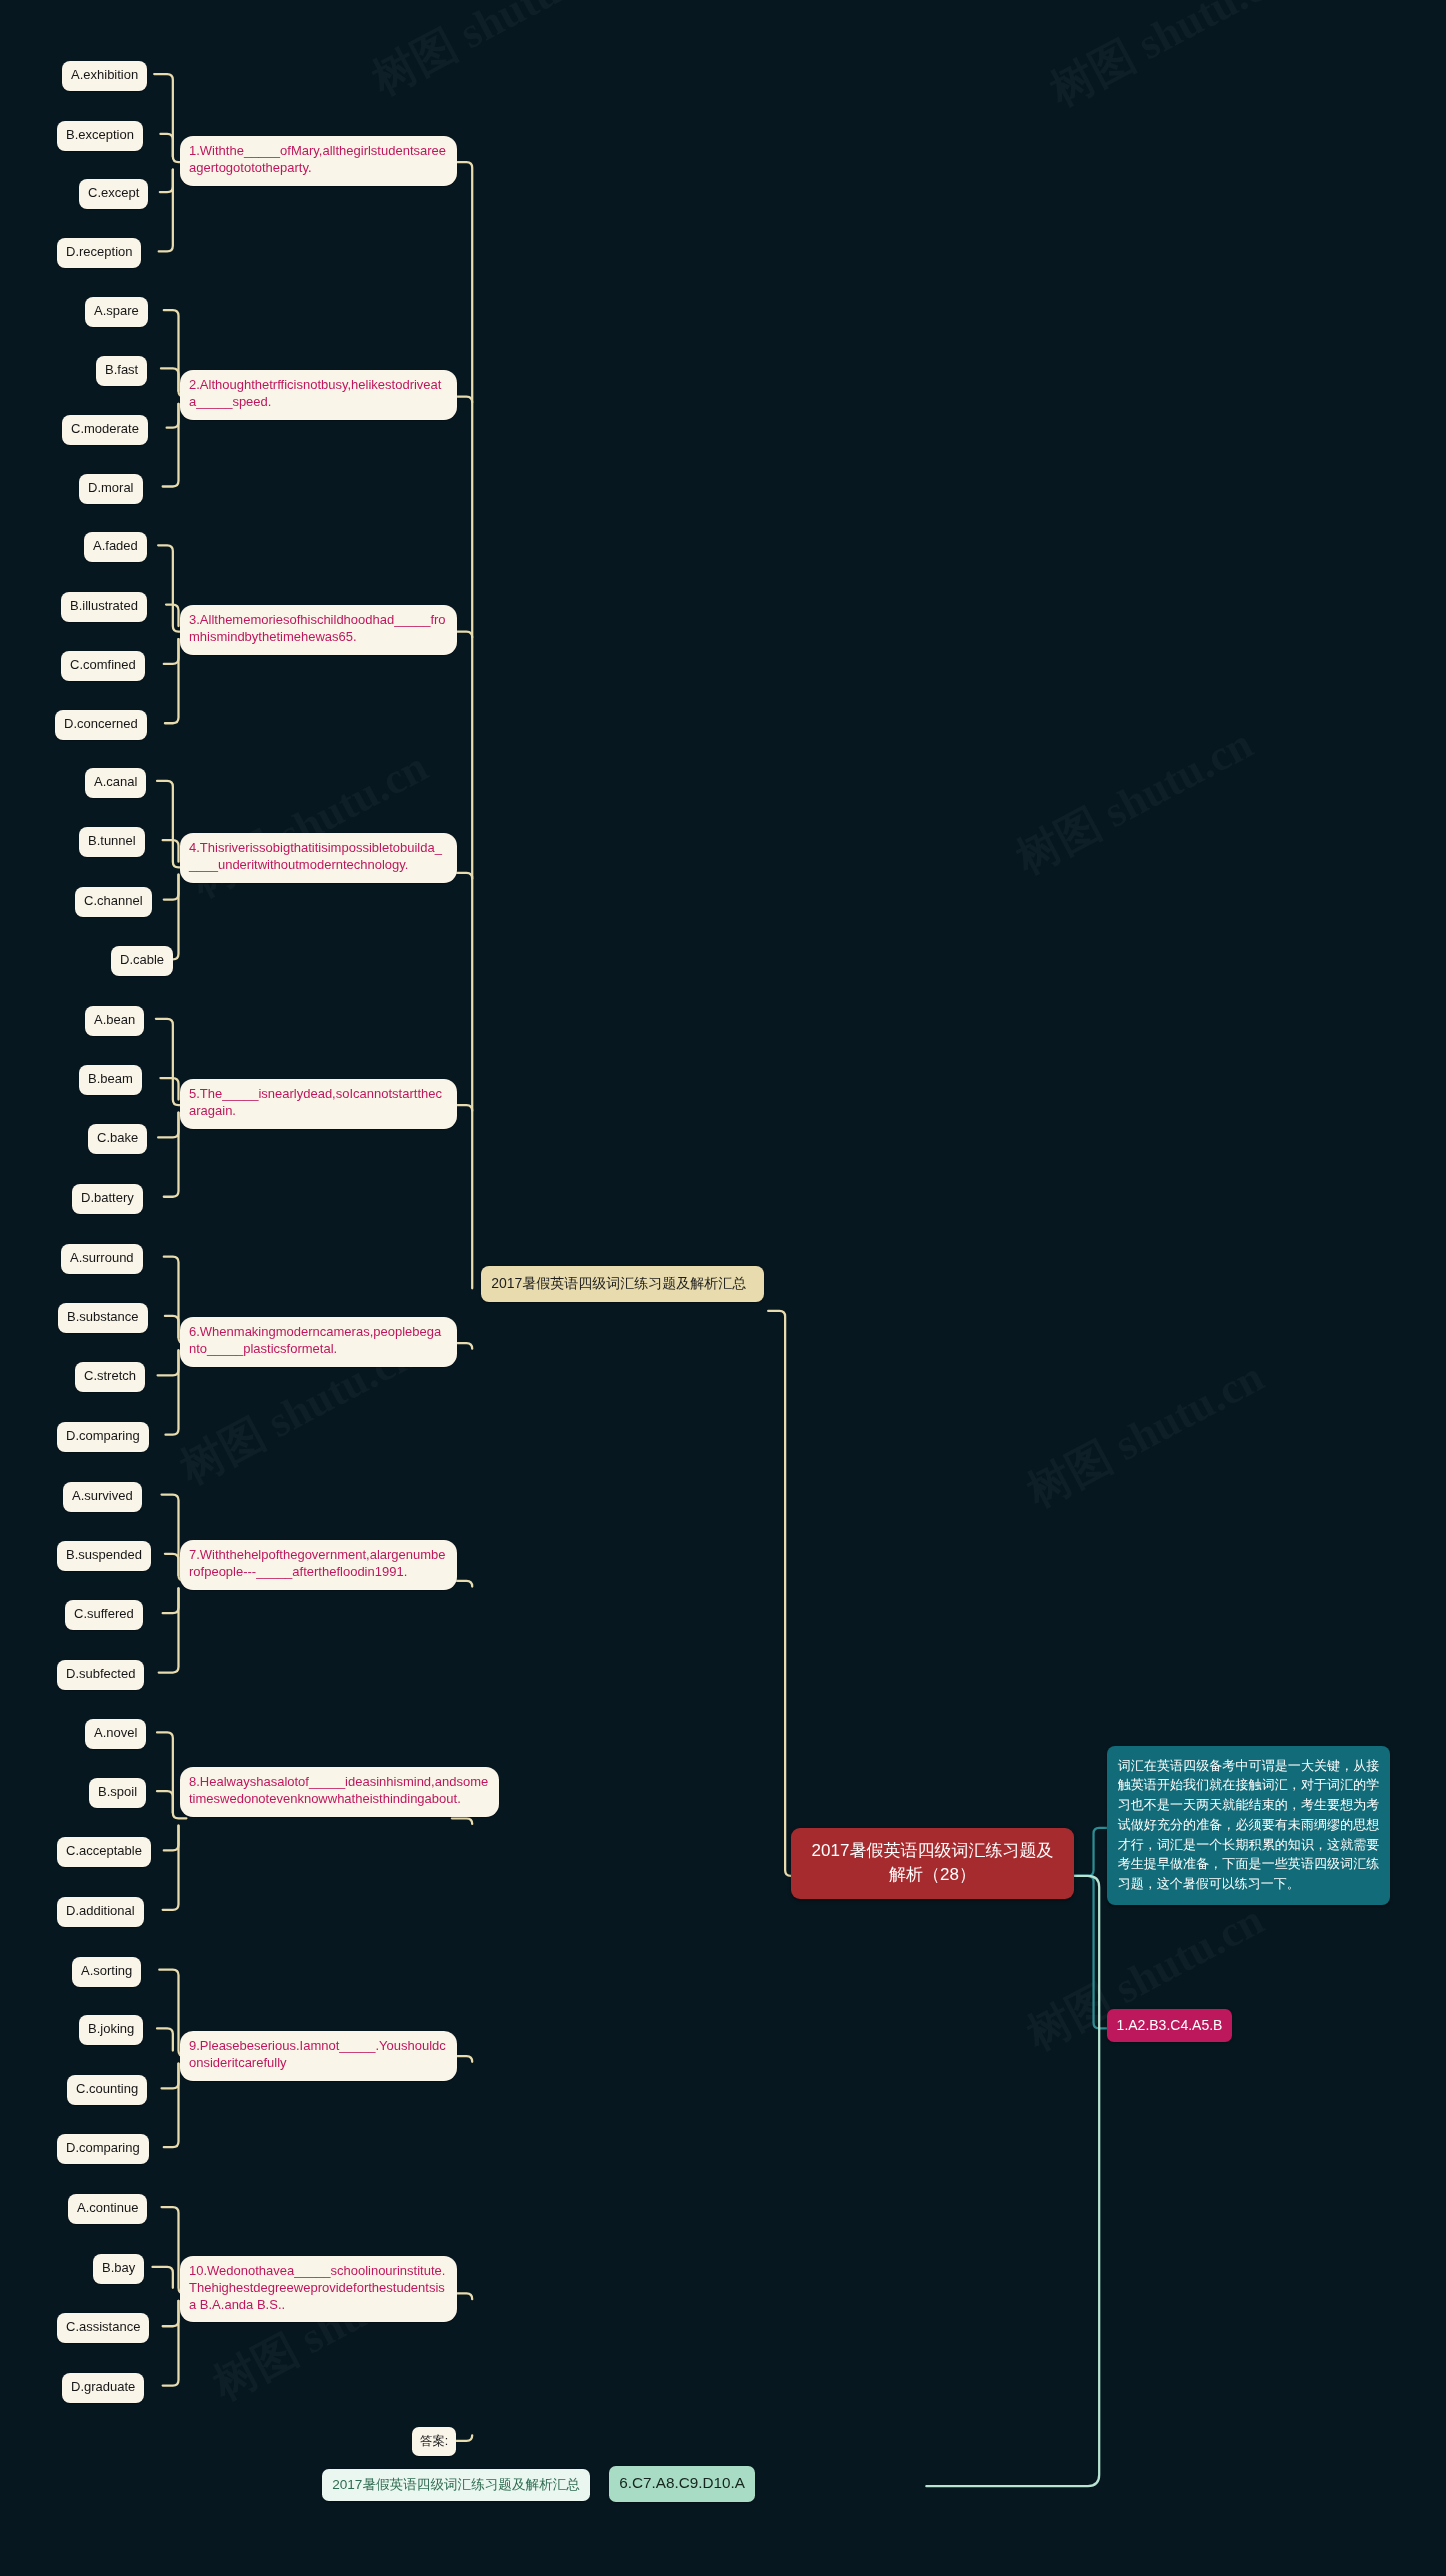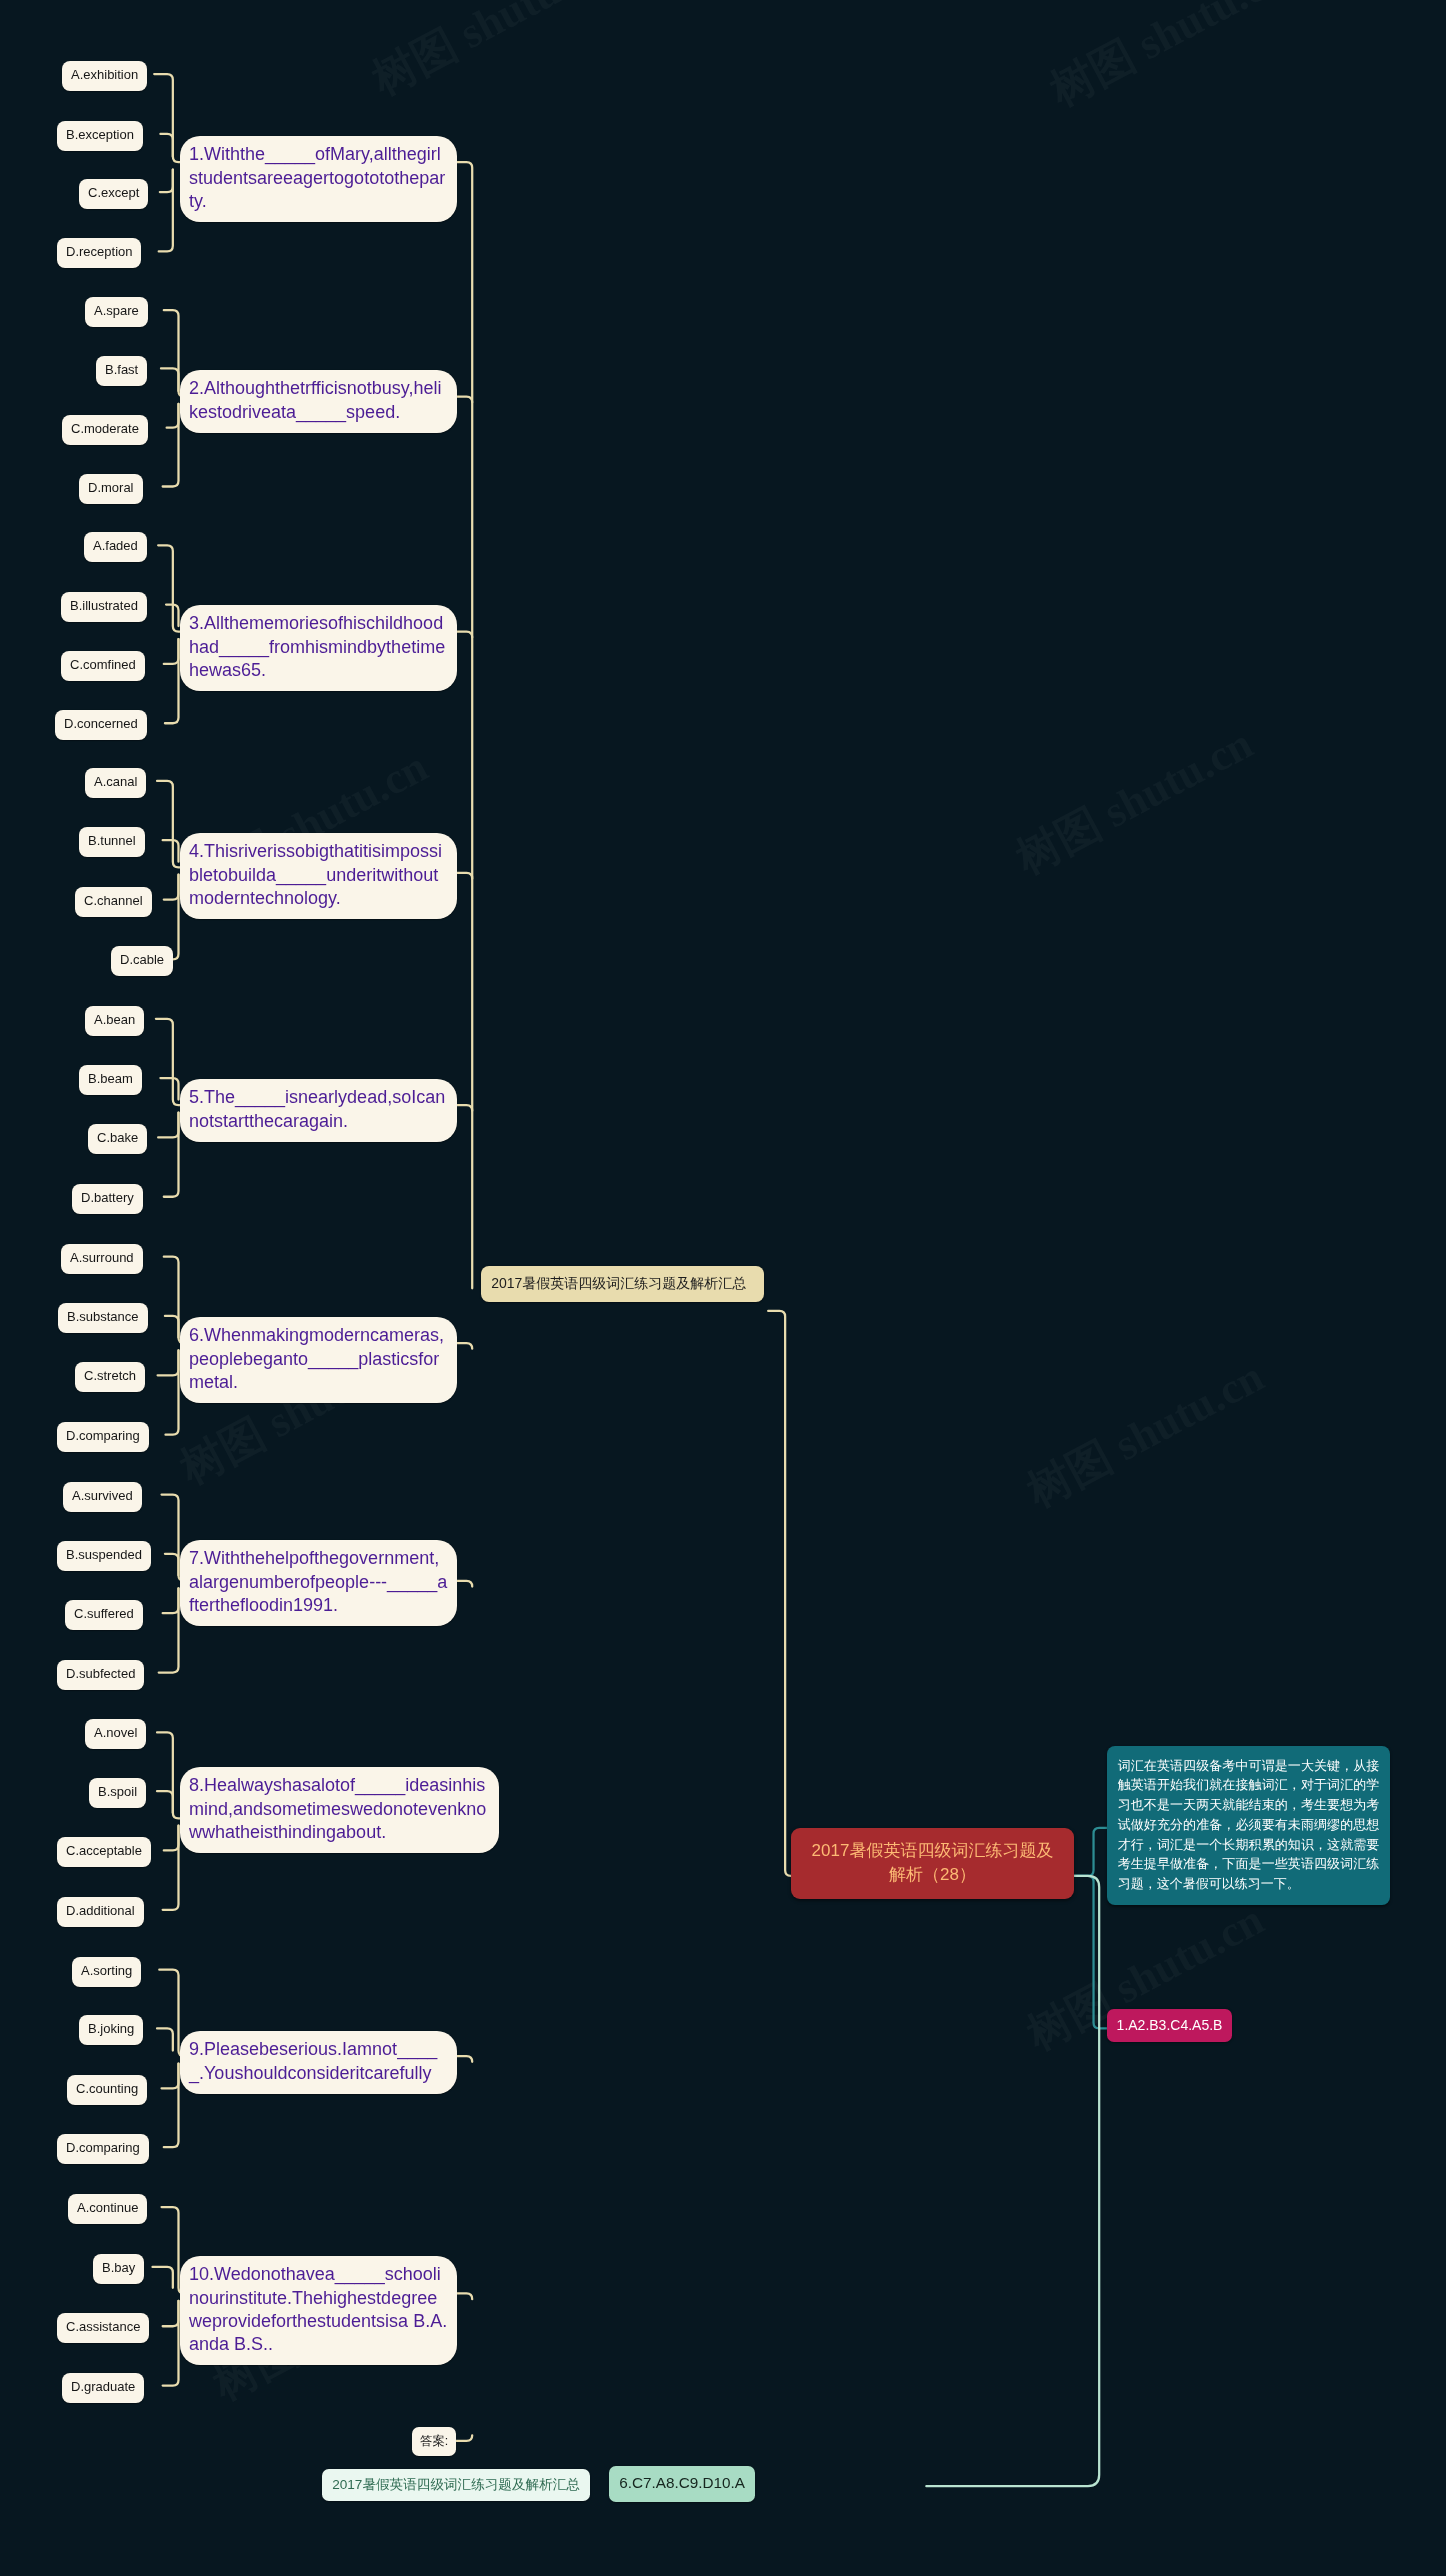--- a/index.html
+++ b/index.html
@@ -54,24 +54,24 @@
     font-size: 13px;
     padding: 6.2px 9px 7.3px 9px;
     border-radius: 8px;
     white-space: nowrap;
     box-shadow: 0 0.6px 1.1px rgba(0,0,0,0.35);
   }
 
   
   .qbox {
     background: #faf5e9;
-    color: #4c1d95;
-    font-size: 18px;
+    color: #be185d;
+    font-size: 13px;
     padding: 7.3px 9px 8.5px 9px;
-    border-radius: 20px;
+    border-radius: 13px;
     box-shadow: 0 0.6px 1.1px rgba(0,0,0,0.35);
     display: block;
     word-break: break-all;
   }
 
   
   .ansLabel {
     background: #faf5e9;
     color: #171717;
     font-size: 12.4px;
@@ -89,21 +89,21 @@
     padding: 8px 10.2px 9px 10.2px;
     border-radius: 8px;
     display: block;
     line-height: 1.35;
     box-shadow: 0 0.6px 1.7px rgba(0,0,0,0.4);
   }
 
   
   .root-node {
     background: #a62b2e;
-    color: #fdba74;
+    color: #ffffff;
     font-size: 17px;
     padding: 11.3px 12.4px 12.4px 12.4px;
     border-radius: 9px;
     text-align: center;
     line-height: 1.38;
     box-shadow: 0 1.1px 3.4px rgba(0,0,0,0.45);
   }
 
   
   .teal-block {

